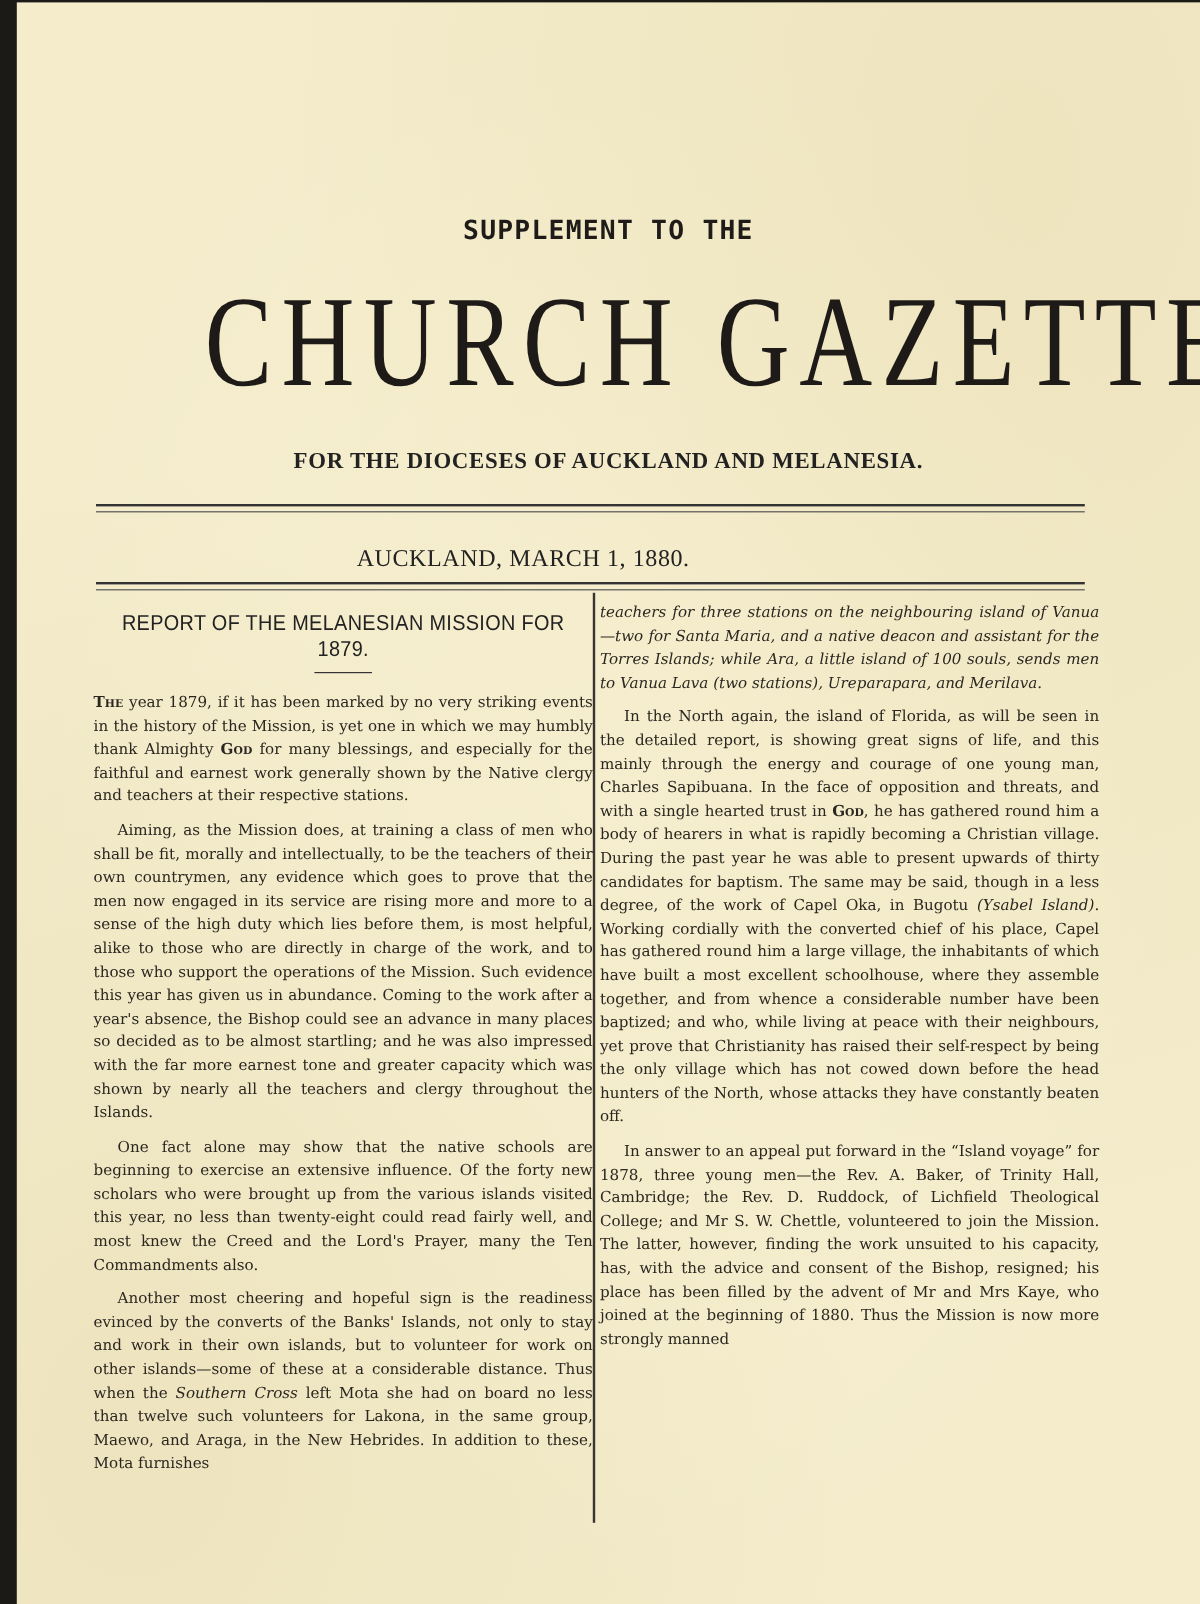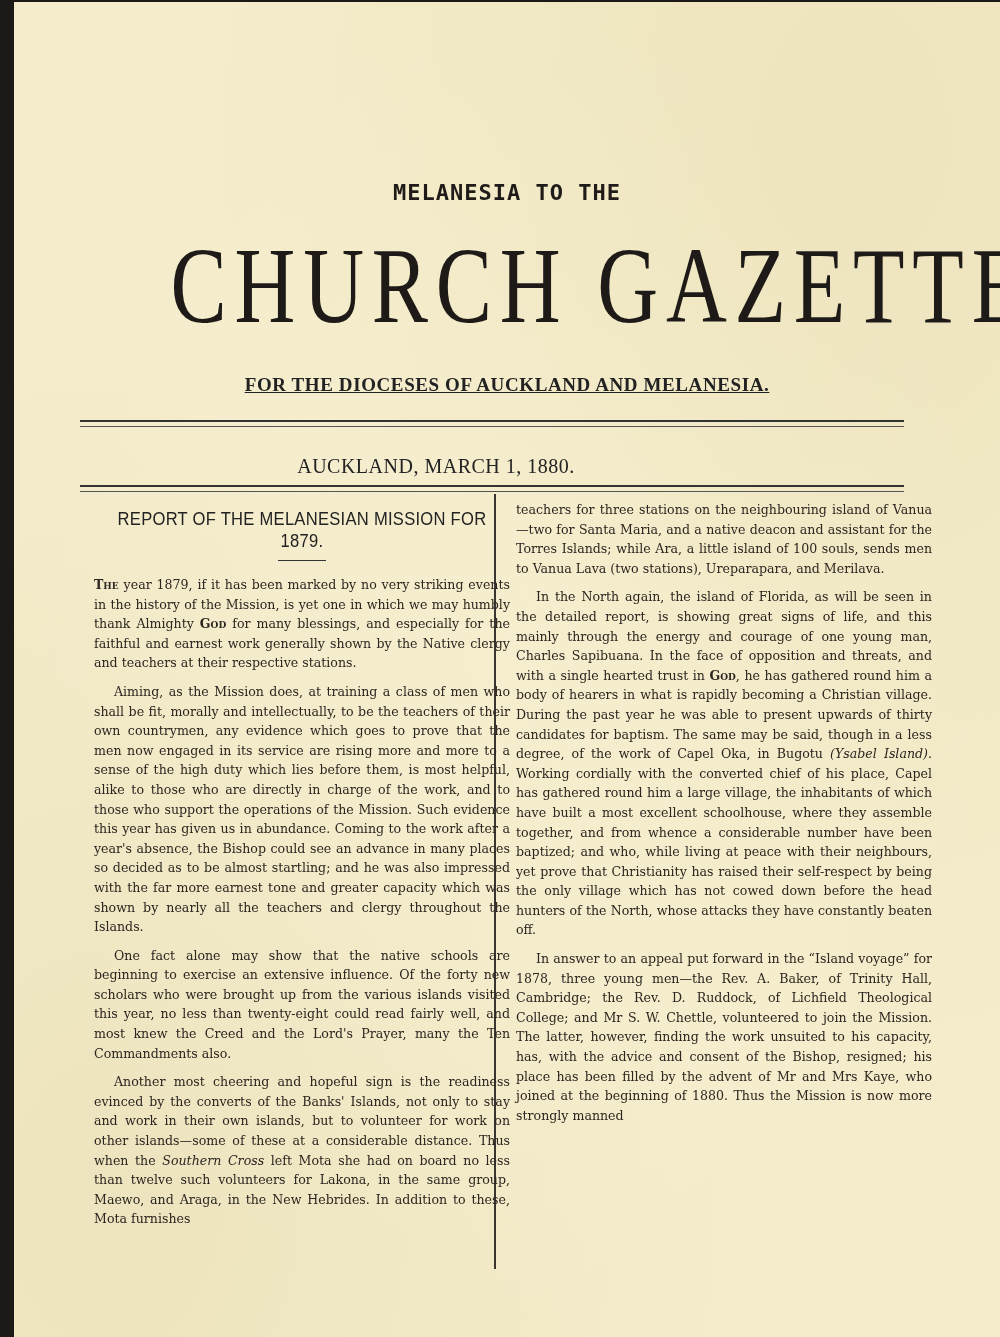--- a/index.html
+++ b/index.html
@@ -28,58 +28,58 @@
       font-family: "Liberation Serif", serif;
       font-size: 108px; line-height: 92px;
       color: #1d1a17;
       transform: scaleX(0.78); transform-origin: center top;
       letter-spacing: 10px; white-space: nowrap;
     }
     .masthead .inner { display: inline-block; transform: scaleY(1.0); }
     .dioceses {
       position: absolute; left: 0; width: 986px; top: 372px; text-align: center;
       font-family: "Liberation Serif", serif; font-weight: bold; font-size: 19px;
-      letter-spacing: 0.6px; color: #222; text-decoration: underline;
+      letter-spacing: 0.6px; color: #222;
     }
     .rule-double {
       position: absolute; left: 66px; width: 824px; height: 4px;
       border-top: 2px solid #333; border-bottom: 1px solid #555;
     }
     .dateline {
       position: absolute; left: 0; width: 844px; top: 453px; text-align: center;
       font-family: "Liberation Serif", serif; font-size: 20px; letter-spacing: 0.5px; color: #222;
     }
     .col {
       position: absolute; top: 498px; width: 416px;
       font-family: "DejaVu Serif", serif; font-size: 12.6px; line-height: 19.6px;
-      text-align: justify; color: #2b2620; margin-left: 16px;
+      text-align: justify; color: #2b2620;
     }
     .col.left { left: 64px; top: 506px; }
     .col.right { left: 486px; }
     .col-divider {
       position: absolute; left: 480px; top: 492px; width: 1.5px; height: 775px; background: #3a3530;
     }
     .col p { margin: 0 0 9px 0; text-indent: 20px; }
     .col p.first { text-indent: 0; }
-    .col p.cont { text-indent: 0; }
+    .col p.cont { text-indent: 0; font-style: italic; }
     .report-title {
       font-family: "Liberation Sans", sans-serif; font-size: 18px; line-height: 22px;
       text-align: center; letter-spacing: 0.3px; margin: 0 0 8px 0; color: #222;
       transform: scaleX(0.92); transform-origin: center;
     }
     .title-rule { width: 48px; height: 1px; background: #333; margin: 0 auto 14px auto; }
     .sc { font-variant: small-caps; font-weight: bold; }
     em { }
   </style>
 </head>
 <body>
 
 <div class="page">
 
-  <div class="supplement">MELANESIA TO THE</div>
+  <div class="supplement">SUPPLEMENT TO THE</div>
 
   <div class="masthead">
     <span class="inner">CHURCH GAZETTE</span>
   </div>
 
   <div class="dioceses">FOR THE DIOCESES OF AUCKLAND AND MELANESIA.</div>
 
   <div class="rule-double" style="top:418px;"></div>
 
   <div class="dateline">AUCKLAND, MARCH 1, 1880.</div>

